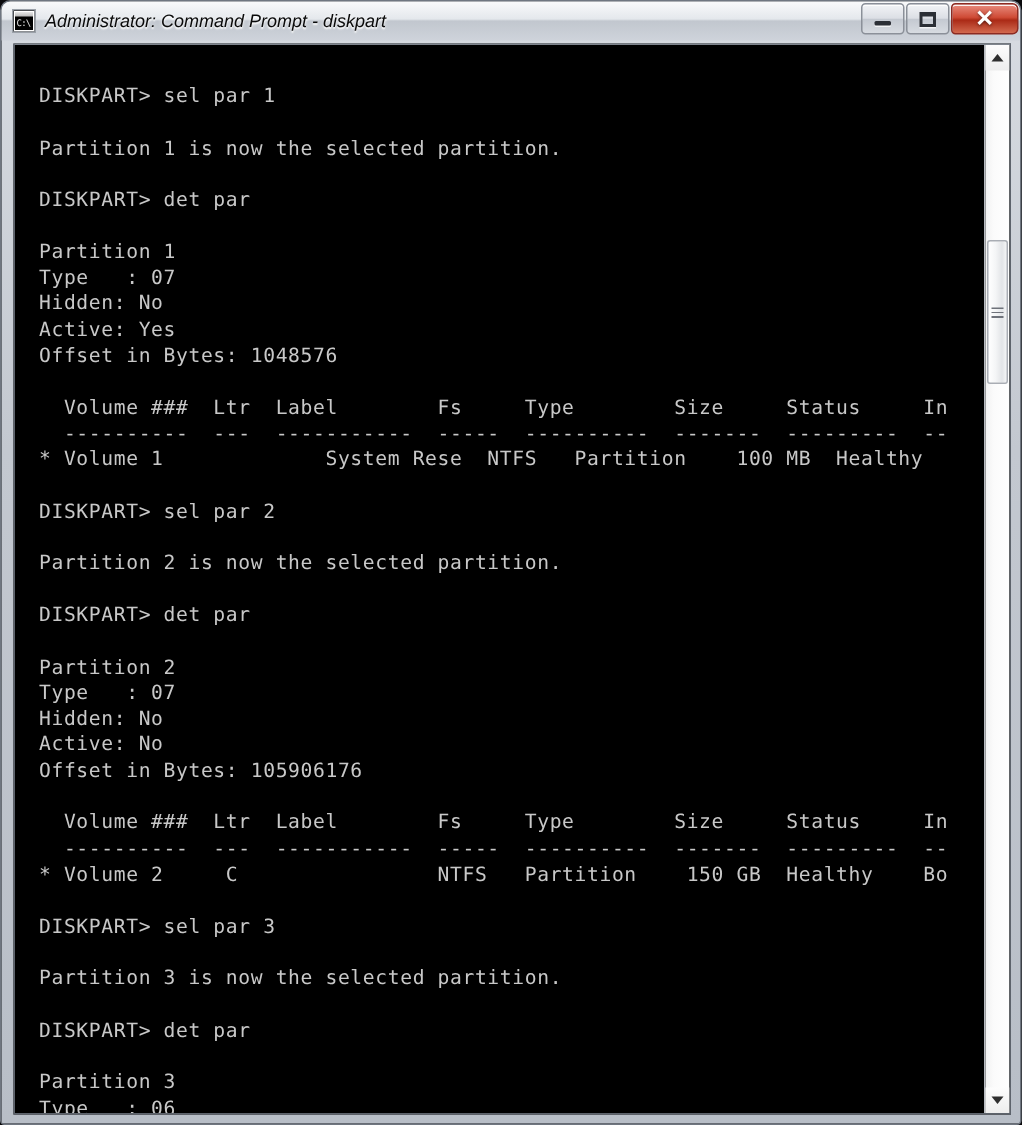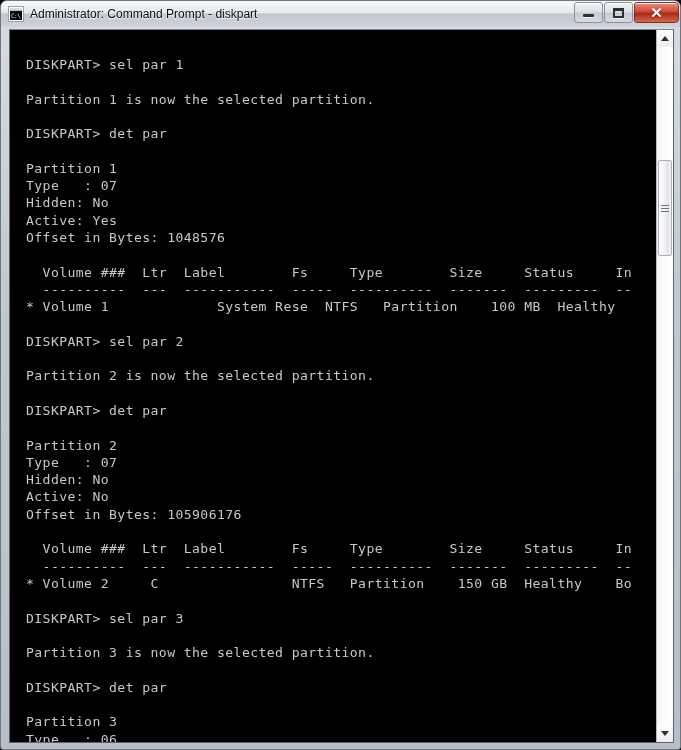--- a/index.html
+++ b/index.html
@@ -79,20 +79,21 @@
     color: #e6e6e6;
     letter-spacing: -0.5px;
   }
   .title-text {
     font-family: "Liberation Sans", sans-serif;
     font-size: 12px;
     color: #0a0a0a;
     text-shadow: 0 1px 1px rgba(255,255,255,0.9), 0 0 3px rgba(255,255,255,0.8);
     white-space: nowrap;
     flex: 0 0 auto;
+    font-style: italic;
   }
 
   
   .winbuttons {
     position: absolute;
     right: 3px;
     top: 1px;
     display: flex;
     height: 21px;
     align-items: stretch;

